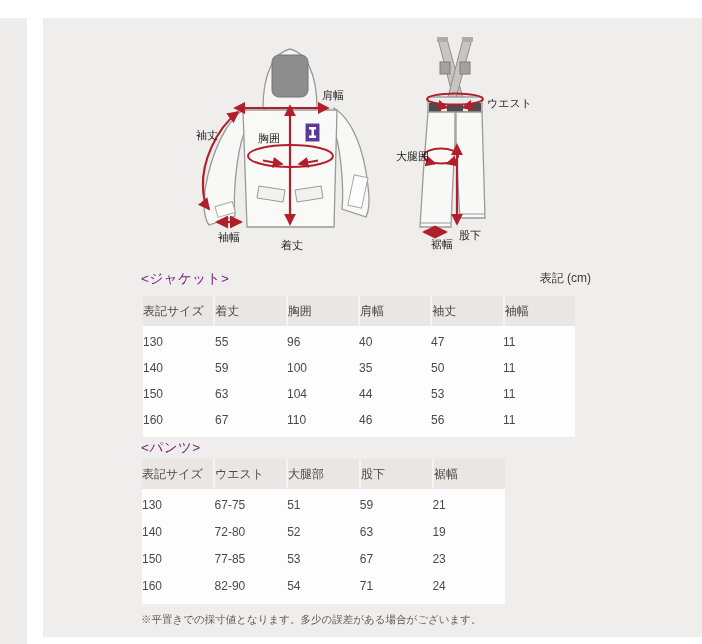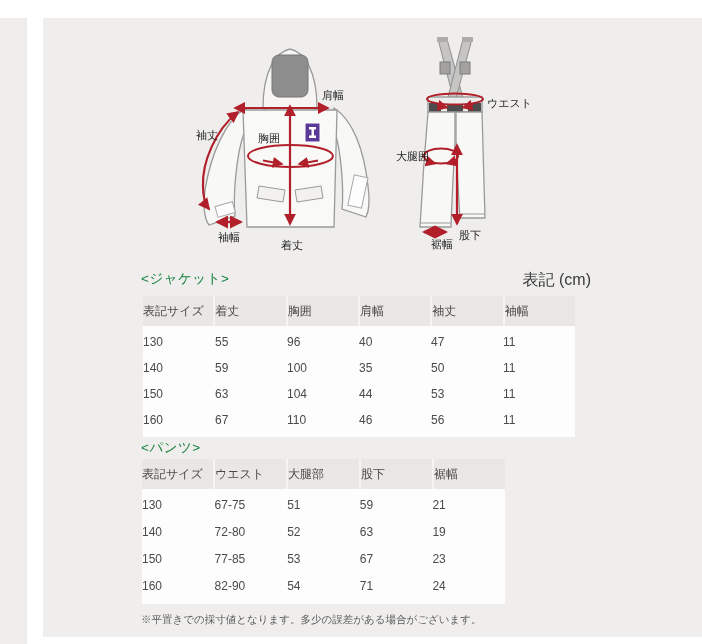--- a/index.html
+++ b/index.html
@@ -13,22 +13,22 @@
 
   
   .jacket-svg{position:absolute;left:140px;top:20px;}
   .pants-svg{position:absolute;left:352px;top:17px;}
   .diag-label{font-size:11px;fill:#1e1e1e;}
 
   
   .section-head{position:absolute;left:98px;width:456px;height:18px;}
   .jacket-head{top:251px;}
   .pants-head{top:420px;}
-  .section-title{font-size:13.5px;color:#15803d;letter-spacing:0.5px;}
-  .unit-label{position:absolute;right:6px;top:1px;font-size:16px;color:#3a3a3a;}
+  .section-title{font-size:13.5px;color:#701a75;letter-spacing:0.5px;}
+  .unit-label{position:absolute;right:6px;top:1px;font-size:12px;color:#3a3a3a;}
 
   
   .size-table{position:absolute;}
   .jacket-table{left:100px;top:278px;width:432px;}
   .pants-table{left:99px;top:441px;width:363px;}
   .t-head{display:flex;}
   .t-hcell{flex:1;height:30px;line-height:30px;background:#e9e6e3;
            font-size:12px;color:#4a4a4a;}
   .t-hcell + .t-hcell{border-left:2px solid #f5f4f2;}
   .t-body{background:#fdfdfd;padding:3px 0 4px 0;}

